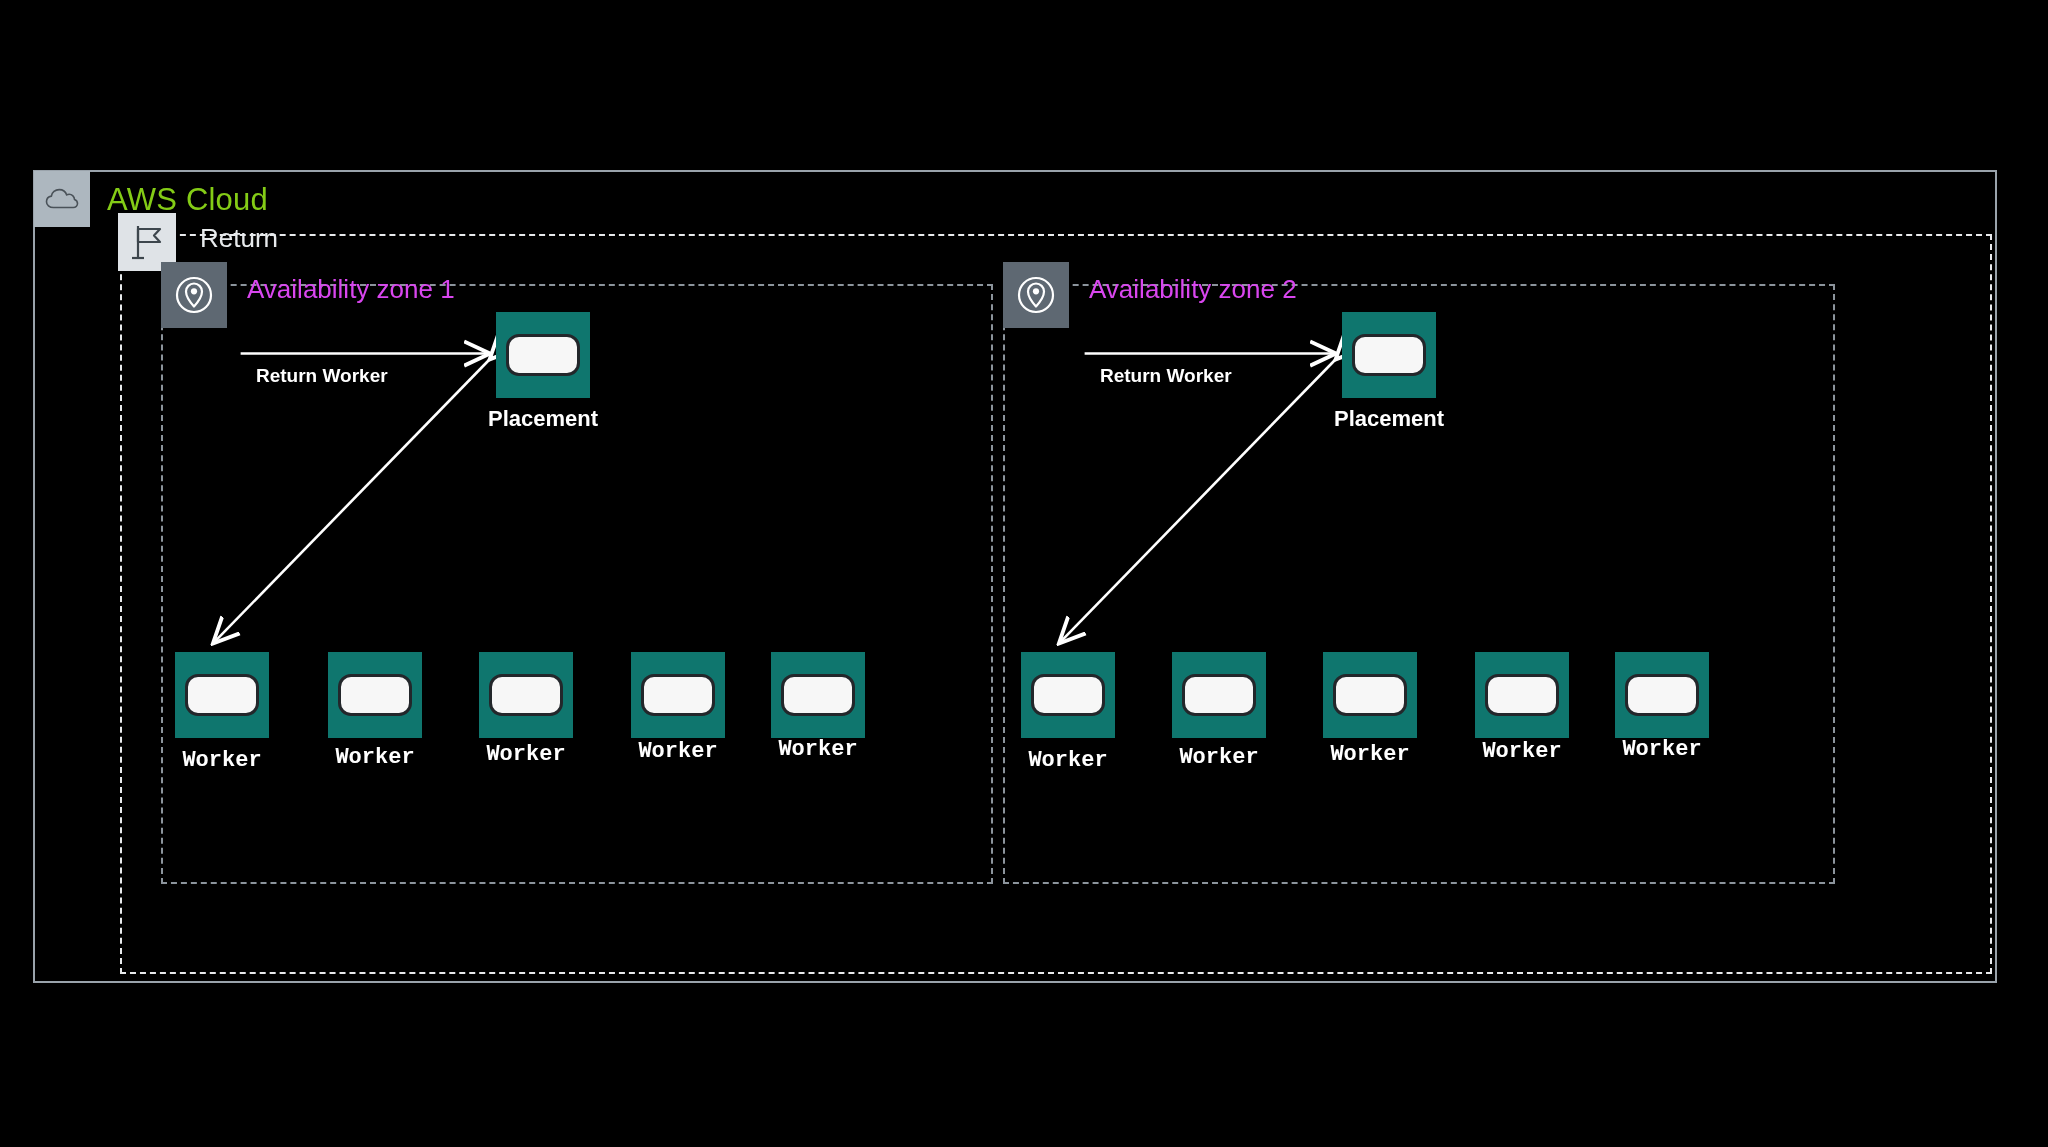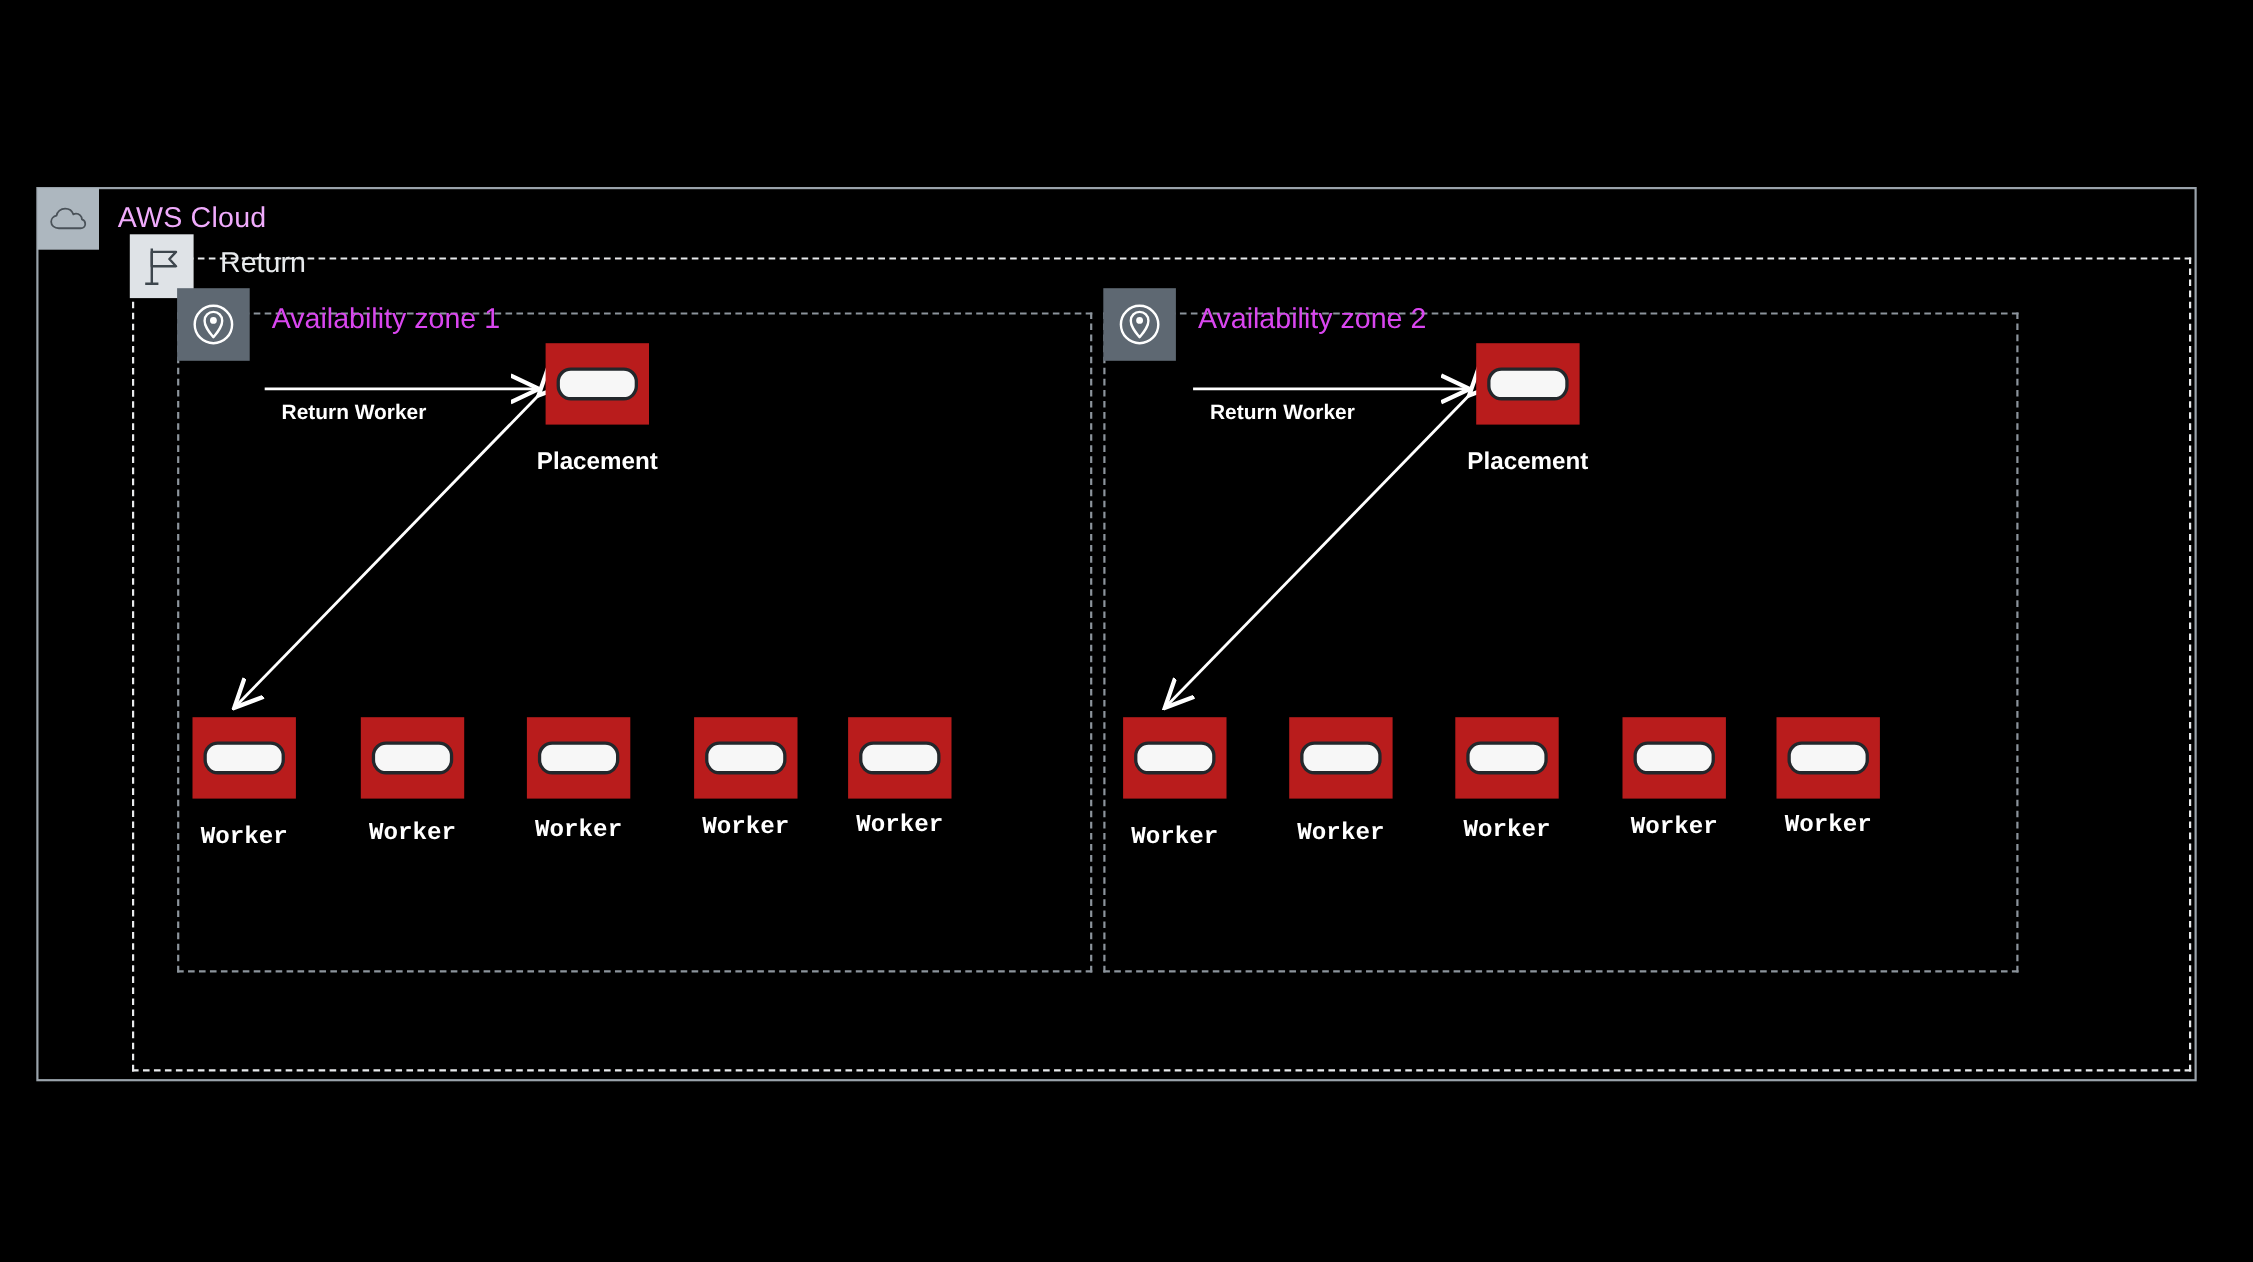--- a/index.html
+++ b/index.html
@@ -36,22 +36,22 @@
     height: 56px;
     background: #adb7bf;
     display: flex;
     align-items: center;
     justify-content: center;
   }
   .cloud-label {
     position: absolute;
     left: 72px;
     top: 10px;
-    font-size: 26px;
-    color: #f0abfc;
+    font-size: 31px;
+    color: #84cc16;
     letter-spacing: .2px;
     white-space: nowrap;
   }
 
   
   #region {
     position: absolute;
     left: 85px;
     top: 62px;
     width: 1872px;
@@ -108,22 +108,22 @@
     top: -12px;
     font-size: 26px;
     color: #d946ef;
     white-space: nowrap;
   }
 
   
   .node {
     position: absolute;
     width: 94px;
-    height: 74px;
-    background: #b91c1c;
+    height: 86px;
+    background: #0f766e;
     box-sizing: border-box;
     padding: 22px 10px;
   }
   .node-inner {
     width: 100%;
     height: 100%;
     border: 3px solid #23272b;
     border-radius: 13px;
     background: #f7f7f7;
     box-sizing: border-box;

